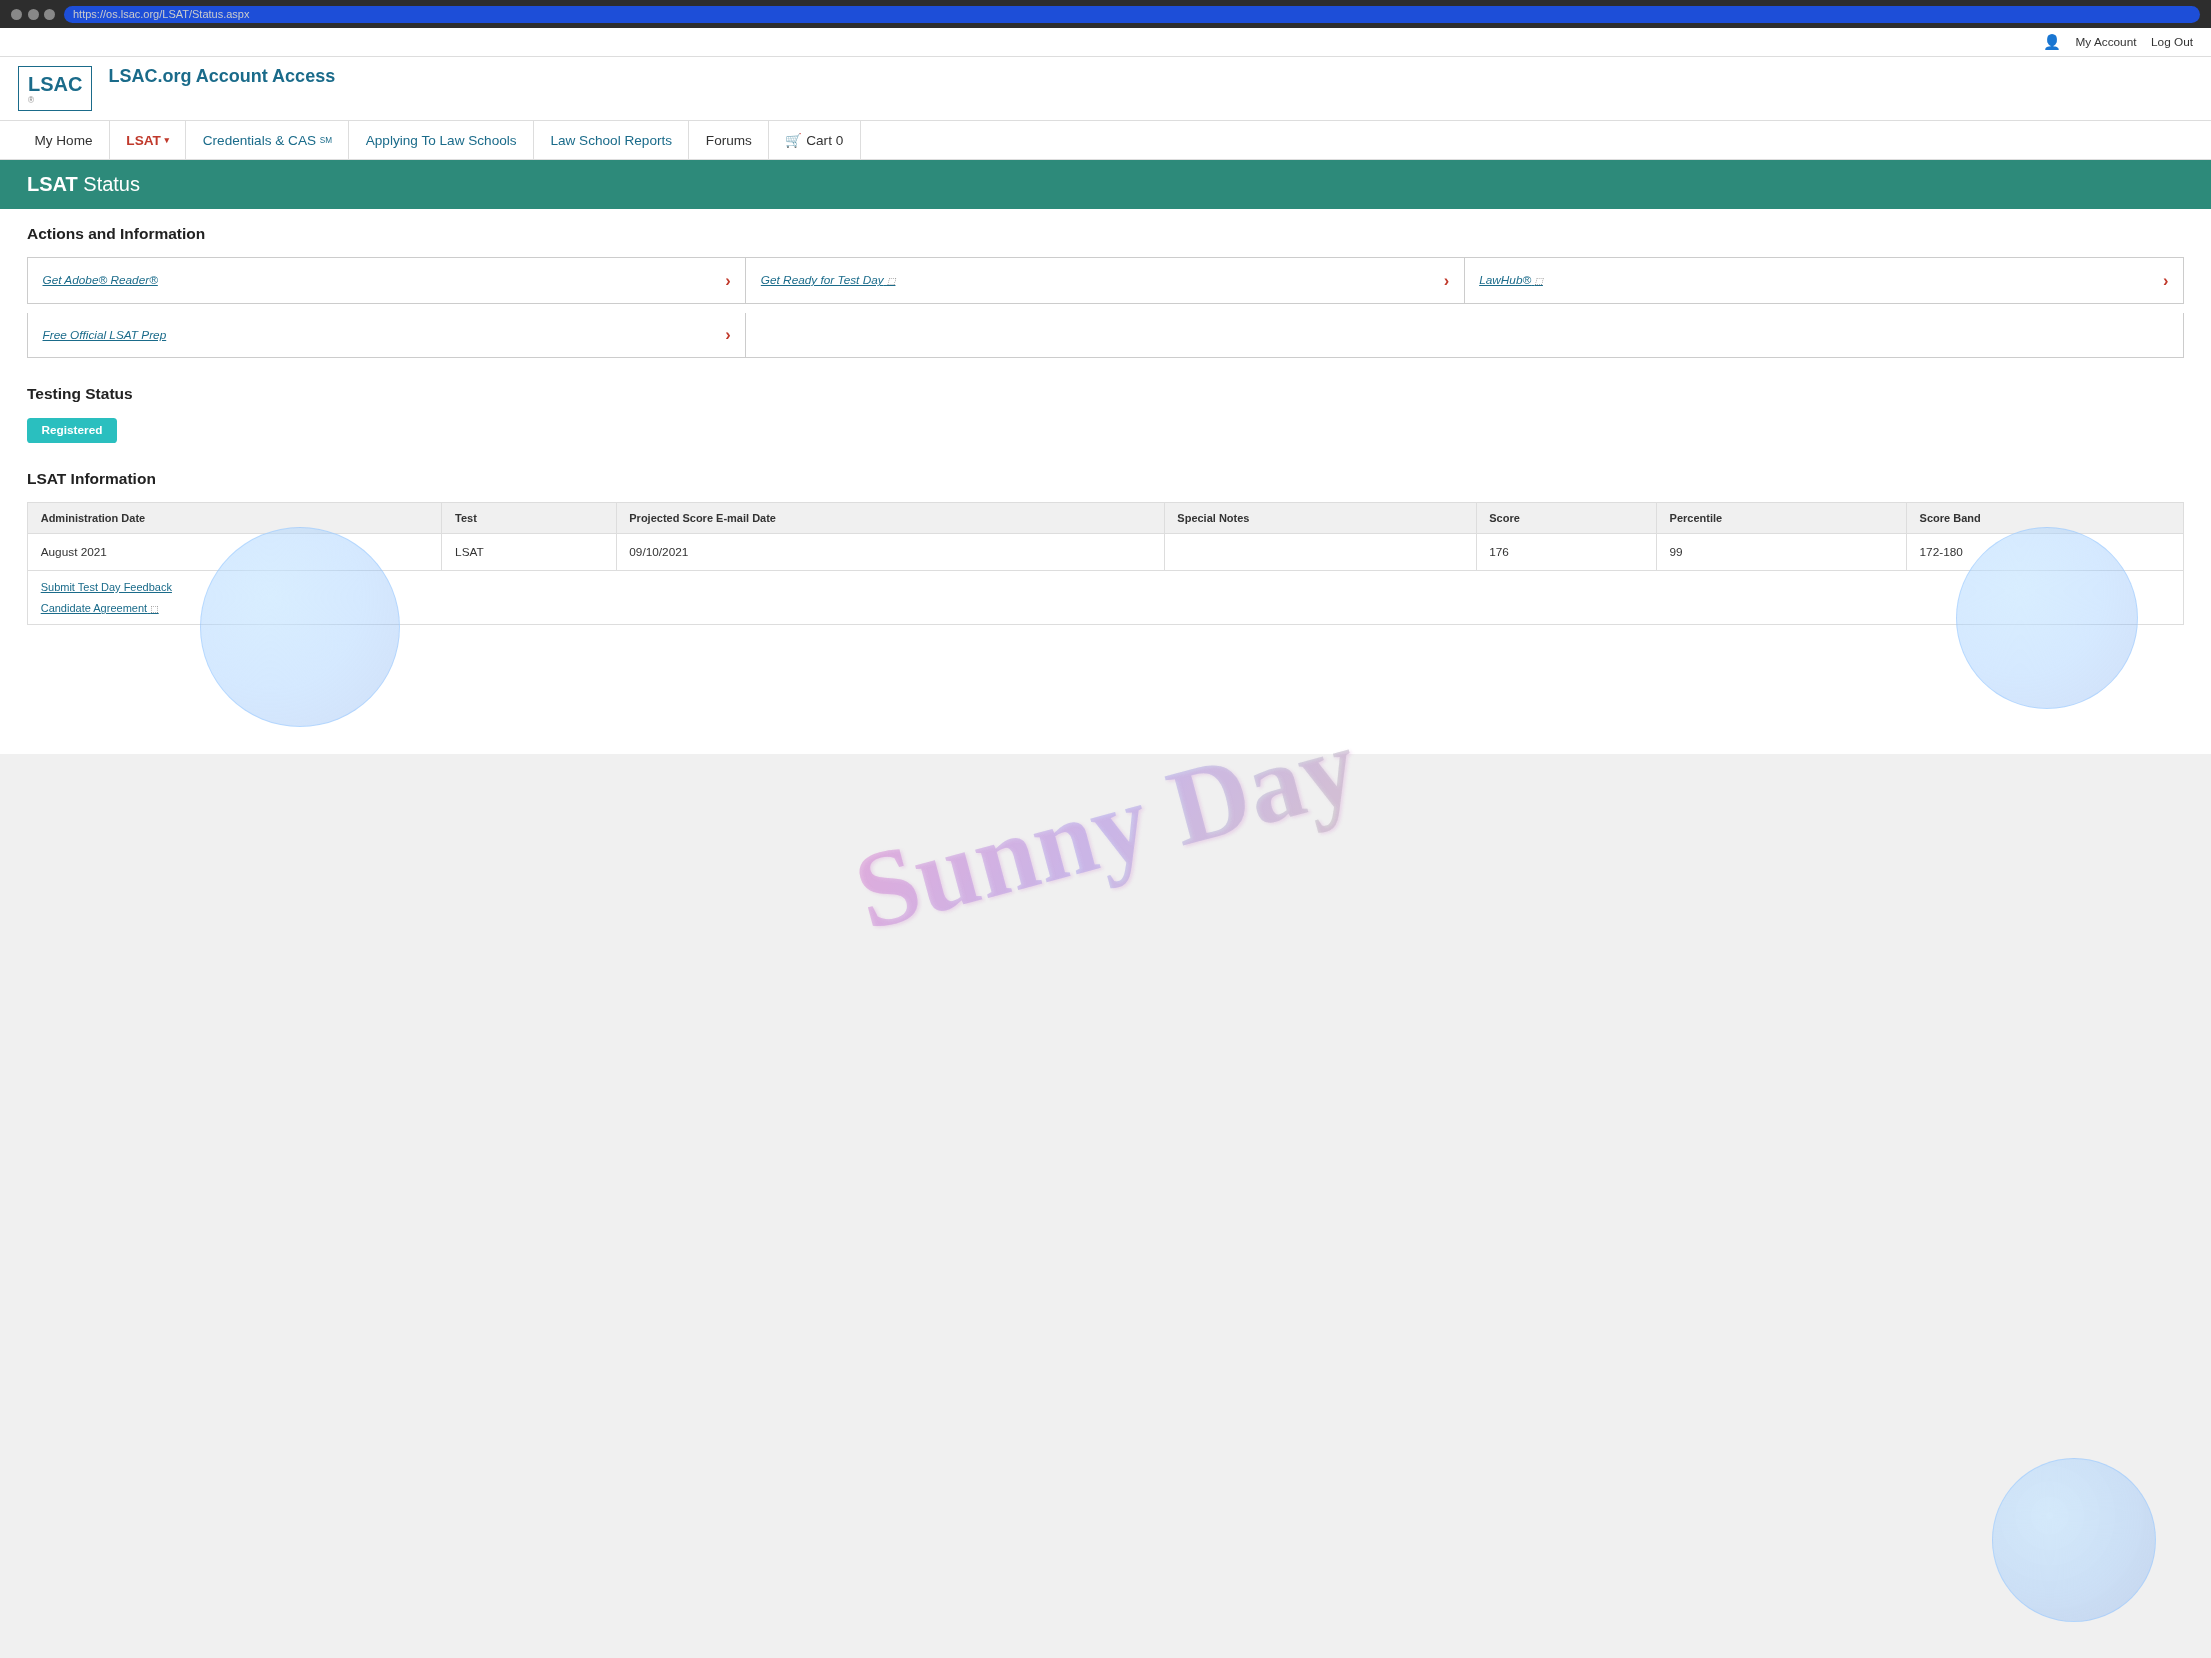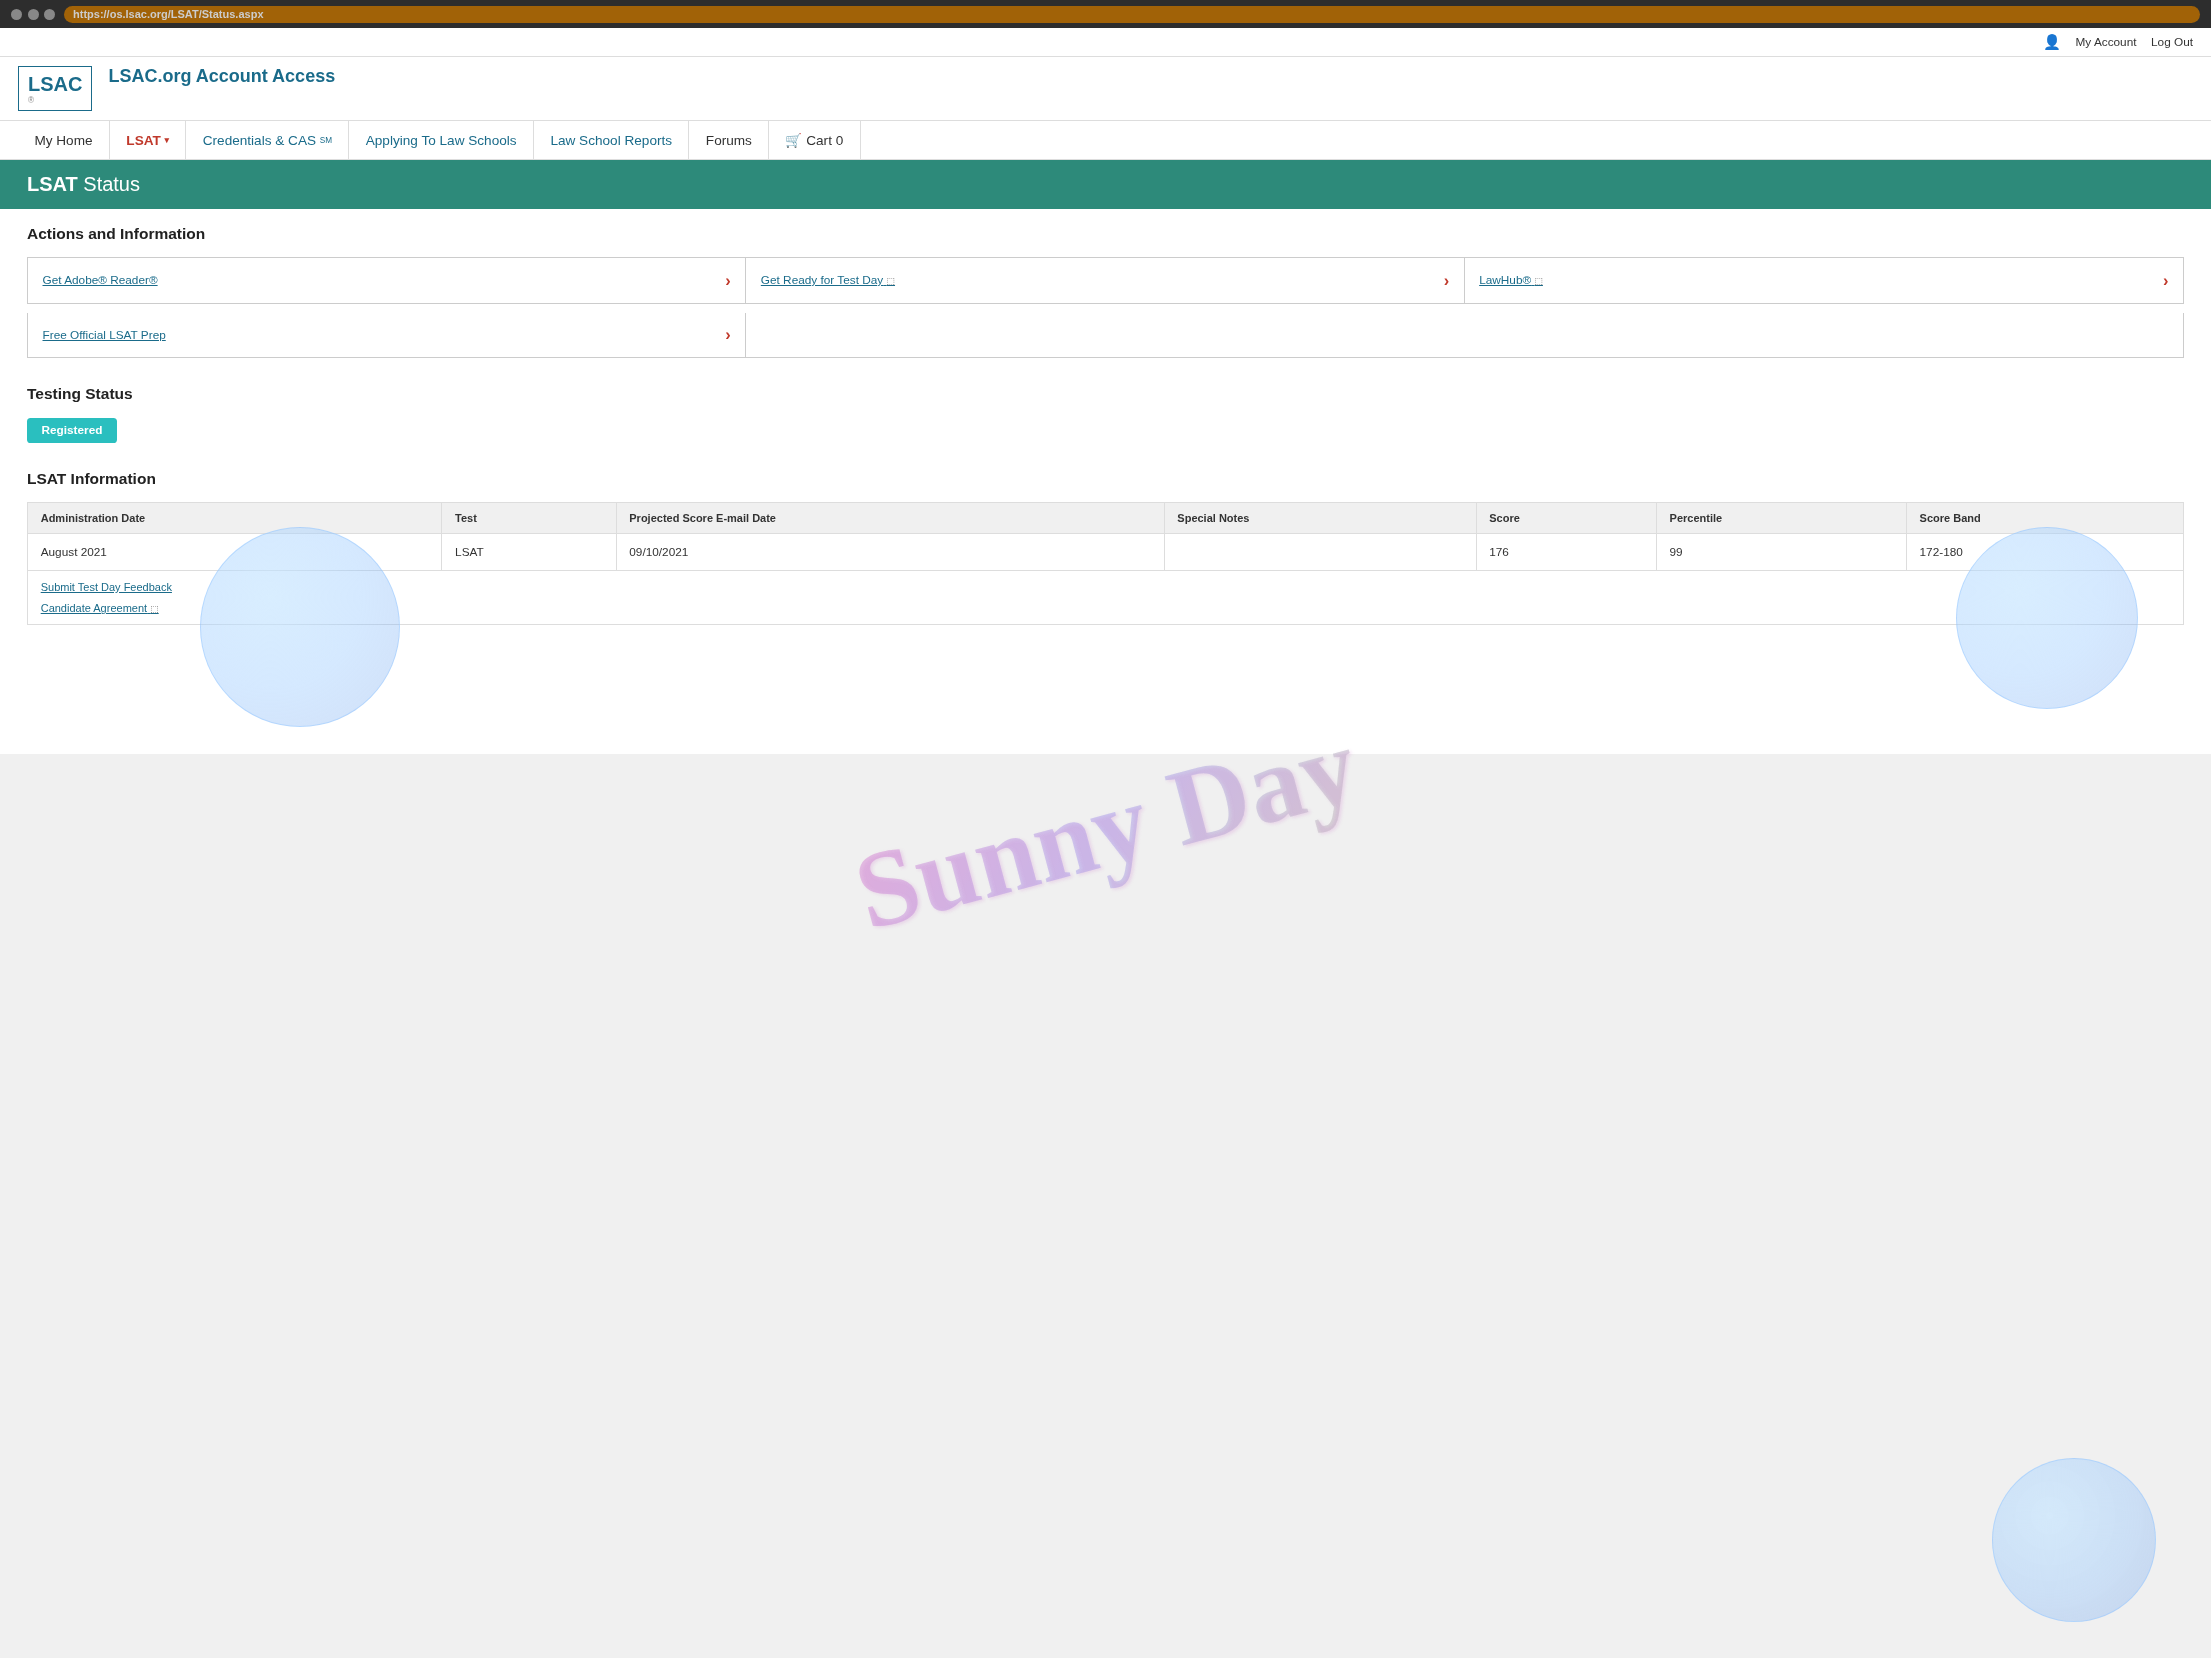--- a/index.html
+++ b/index.html
@@ -13,22 +13,22 @@
       align-items: center;
       gap: 9px;
     }
     .browser-controls {
       display: flex; gap: 5.5px;
     }
     .browser-dot {
       width: 11px; height: 11px; border-radius: 50%; background: #888;
     }
     .browser-url {
-      background: #a16207; color: #ccc; padding: 2.7px 9px; border-radius: 11px;
-      font-size: 11px; flex: 1; font-weight: bold;
+      background: #1d4ed8; color: #ccc; padding: 2.7px 9px; border-radius: 11px;
+      font-size: 11px; flex: 1;
     }
 
     
     .top-bar {
       background: #fff;
       padding: 5.5px 18px;
       display: flex;
       justify-content: flex-end;
       align-items: center;
       gap: 14.5px;
@@ -121,20 +121,21 @@
       padding: 12.7px 14.5px;
       border-right: 0.9px solid #ccc;
       cursor: pointer;
       background: #fff;
     }
     .action-card:last-child { border-right: none; }
     .action-link {
       color: #1a6b8a;
       text-decoration: underline;
       font-size: 11.8px;
+      font-style: italic;
     }
     .action-arrow {
       color: #c0392b;
       font-size: 16.4px;
       font-weight: bold;
     }
     .actions-row2 {
       display: grid;
       grid-template-columns: 1fr 2fr;
       gap: 0;

